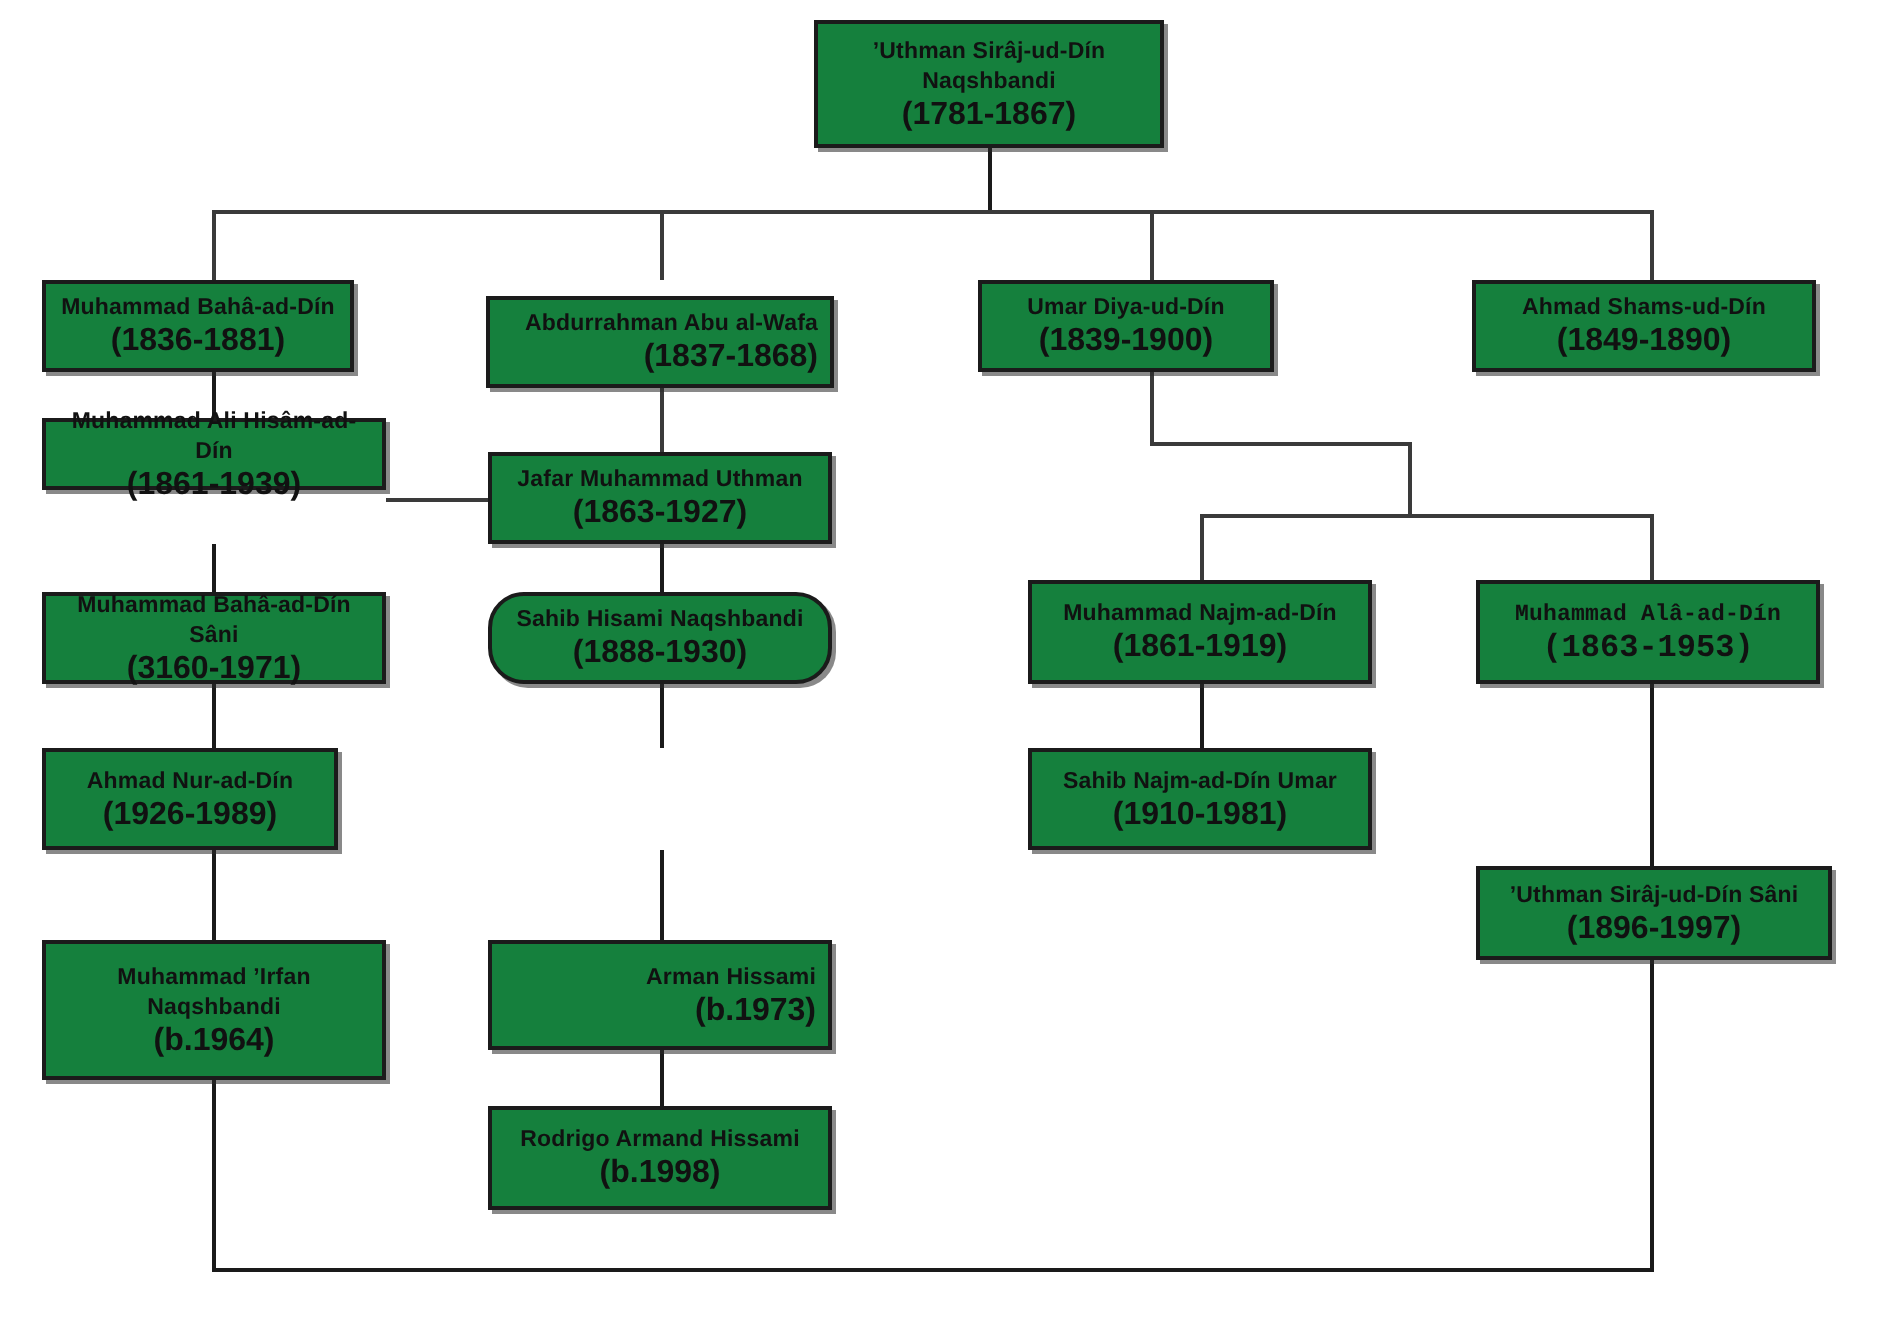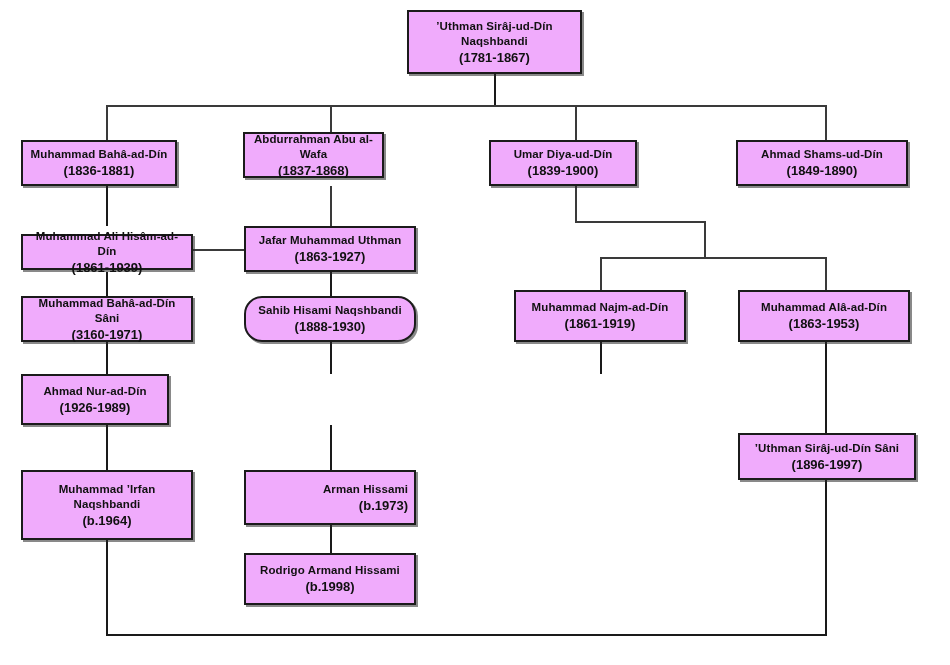--- a/index.html
+++ b/index.html
@@ -17,40 +17,40 @@
   
   .ln{position:absolute;background:#1a1a1a;}
   .ln.h{height:2px;}
   .ln.v{width:2px;}
   .ln.thin{background:#3a3a3a;}
 
   
   .node{
     position:absolute;
     box-sizing:border-box;
-    background:#f0abfc;
+    background:#15803d;
     border:2px solid #1b1b1b;
     box-shadow:2px 2px 0 0 rgba(40,40,40,.55);
     display:flex;
     flex-direction:column;
     align-items:center;
     justify-content:center;
     text-align:center;
     padding:2px 6px;
   }
   .node .nm{
     font-size:11.5px;
     font-weight:bold;
     color:#111111;
     line-height:15px;
     letter-spacing:.1px;
     white-space:pre-line;
   }
   .node .dt{
-    font-size:13px;
+    font-size:16px;
     font-weight:bold;
     color:#111111;
     line-height:16px;
     margin-top:1px;
   }
 </style>
 </head>
 <body>
 
 <div id="canvas">
@@ -104,36 +104,36 @@
     <span class="nm">’Uthman Sirâj-ud-Dín
 Naqshbandi</span>
     <span class="dt">(1781-1867)</span>
   </div>
 
   <div class="node" style="left:21px;top:140px;width:156px;height:46px;">
     <span class="nm">Muhammad Bahâ-ad-Dín</span>
     <span class="dt">(1836-1881)</span>
   </div>
 
-  <div class="node" style="left:243px;top:132px;width:141px;height:46px;">
+  <div class="node" style="left:243px;top:148px;width:174px;height:46px;align-items:flex-end;">
     <span class="nm">Abdurrahman Abu al-Wafa</span>
     <span class="dt">(1837-1868)</span>
   </div>
 
   <div class="node" style="left:489px;top:140px;width:148px;height:46px;">
     <span class="nm">Umar Diya-ud-Dín</span>
     <span class="dt">(1839-1900)</span>
   </div>
 
   <div class="node" style="left:736px;top:140px;width:172px;height:46px;text-align:center;">
     <span class="nm">Ahmad Shams-ud-Dín</span>
     <span class="dt">(1849-1890)</span>
   </div>
 
-  <div class="node" style="left:21px;top:234px;width:172px;height:36px;">
+  <div class="node" style="left:21px;top:209px;width:172px;height:36px;">
     <span class="nm">Muhammad Ali Hisâm-ad-Dín</span>
     <span class="dt">(1861-1939)</span>
   </div>
 
   <div class="node" style="left:244px;top:226px;width:172px;height:46px;">
     <span class="nm">Jafar Muhammad Uthman</span>
     <span class="dt">(1863-1927)</span>
   </div>
 
   <div class="node" style="left:21px;top:296px;width:172px;height:46px;">
@@ -166,24 +166,28 @@
   <div class="node" style="left:244px;top:553px;width:172px;height:52px;">
     <span class="nm">Rodrigo Armand Hissami</span>
     <span class="dt">(b.1998)</span>
   </div>
 
   <div class="node" style="left:514px;top:290px;width:172px;height:52px;">
     <span class="nm">Muhammad Najm-ad-Dín</span>
     <span class="dt">(1861-1919)</span>
   </div>
 
-  <div class="node" style="left:738px;top:290px;width:172px;height:52px;">
+  <div class="node" style="left:738px;top:290px;width:172px;height:52px;font-family:Liberation Mono, monospace;">
     <span class="nm">Muhammad Alâ-ad-Dín</span>
     <span class="dt">(1863-1953)</span>
   </div>
 
+  <div class="node" style="left:514px;top:374px;width:172px;height:51px;">
+    <span class="nm">Sahib Najm-ad-Dín Umar</span>
+    <span class="dt">(1910-1981)</span>
+  </div>
 
   <div class="node" style="left:738px;top:433px;width:178px;height:47px;">
     <span class="nm">’Uthman Sirâj-ud-Dín Sâni</span>
     <span class="dt">(1896-1997)</span>
   </div>
 
 </div>
 
 </body></html>

